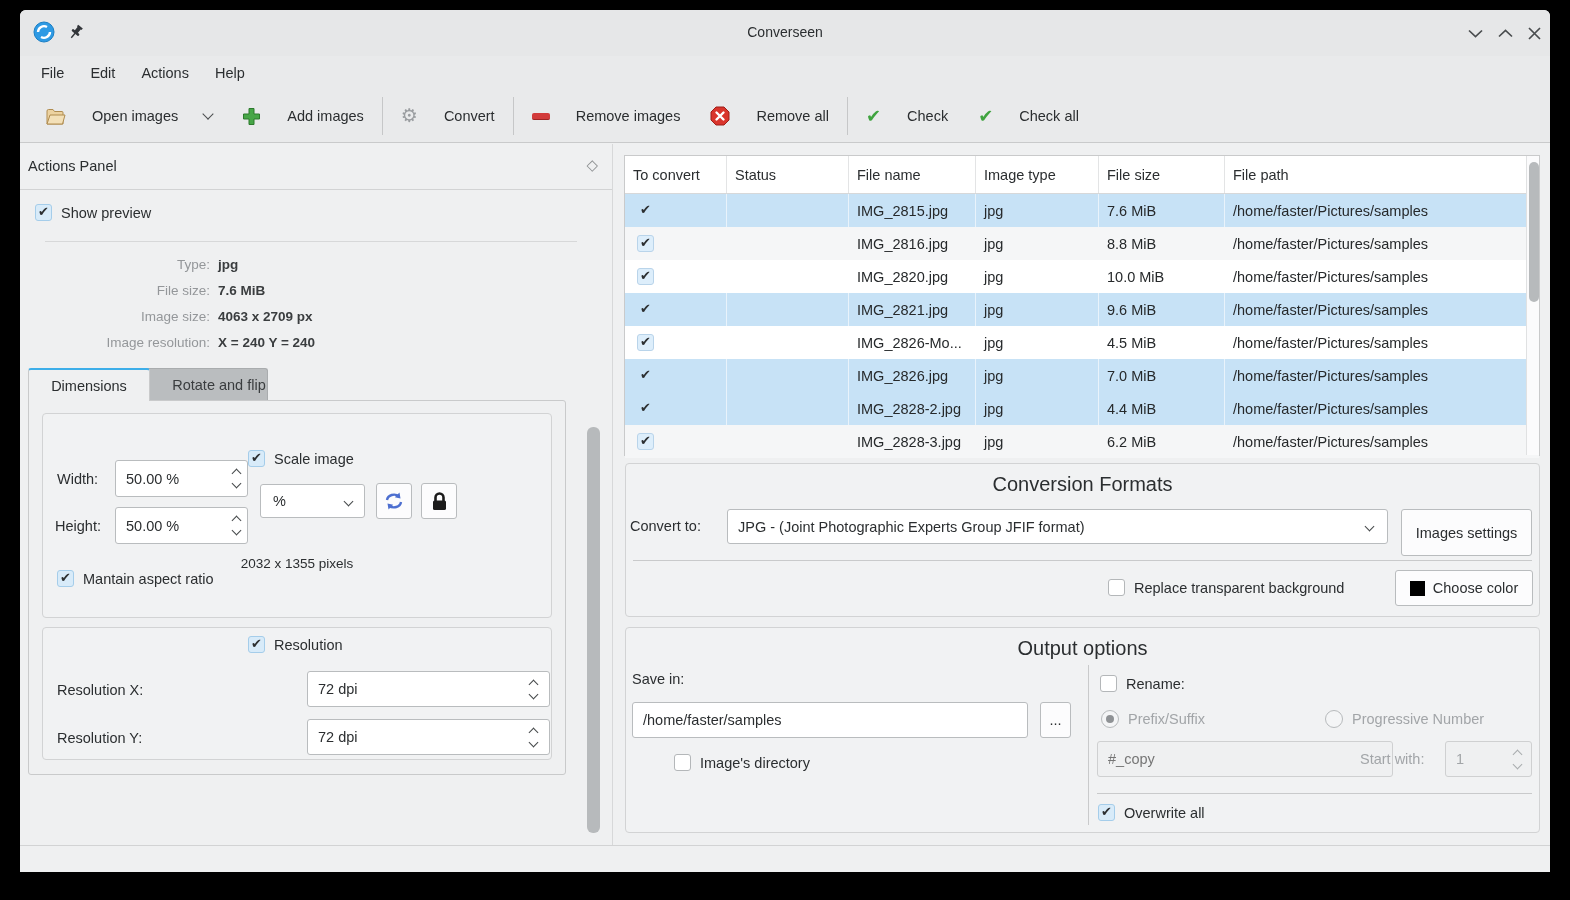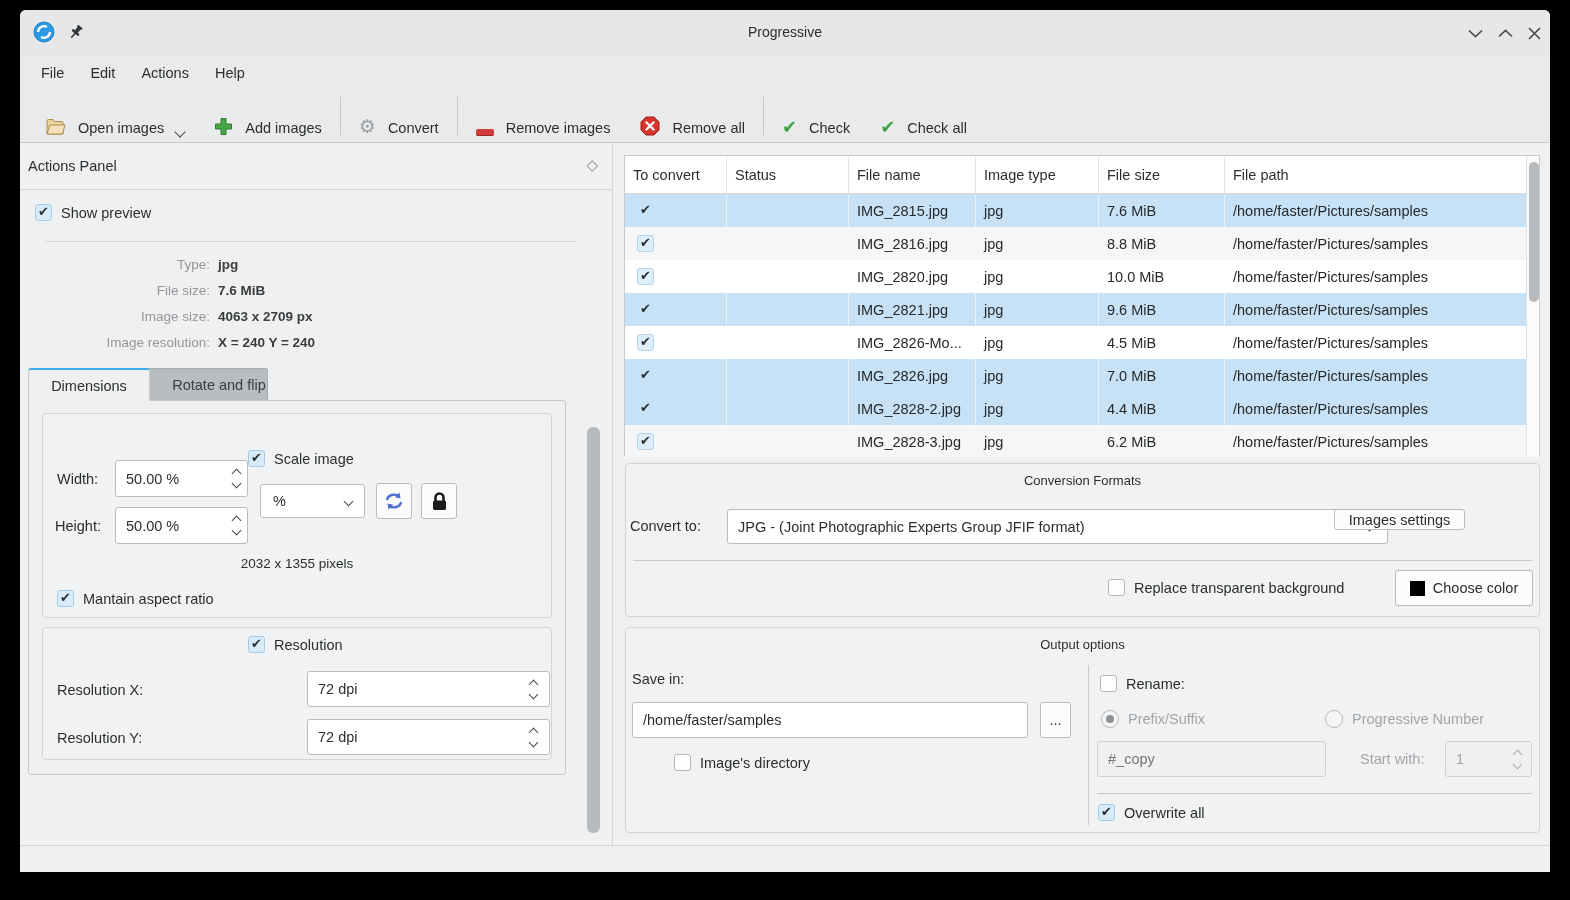--- a/index.html
+++ b/index.html
@@ -13,21 +13,21 @@
   .pin  { position:absolute; left:47px; top:13px; width:18px; height:18px; }
   .wtitle { position:absolute; left:0; top:14px; width:100%; text-align:center;
             font-size:14px; color:#2b2e30; }
   .wctrl { position:absolute; top:14px; width:18px; height:18px; display:flex;
            align-items:center; justify-content:center; cursor:default; }
   .menubar { position:absolute; left:0; top:46px; width:100%; height:34px; background:#e9eaeb;
              display:flex; align-items:center; padding-left:8px; }
   .menu-item { padding:6px 13px; font-size:14.5px; color:#2b2e30; }
   .toolbar { position:absolute; left:0; top:80px; width:100%; height:53px; background:#e9eaeb;
              border-bottom:1px solid #c9cacb; display:flex; align-items:center; padding-left:10px; }
-  .tbtn { display:flex; align-items:flex-end; gap:12px; padding:0 15px; height:40px;
+  .tbtn { display:flex; align-items:center; gap:26px; padding:0 15px; height:40px;
           font-size:14.5px; color:#2b2e30; }
   .tsep { width:1px; height:38px; background:#c6c7c8; margin:0 3px; }
   .chevdn { width:8px; height:8px; border-left:1.7px solid #4a4d4f; border-top:1.7px solid #4a4d4f;
             transform:rotate(225deg); margin-top:-4px; display:inline-block; }
   .minus-ic { width:18px; height:7px; background:#d23b3b; border-radius:2px; border-bottom:1px solid #9e2424; }
   .gear-ic { font-size:19px; color:#9a9da0; line-height:18px; }
   .check-ic { font-size:18px; color:#3fa33f; font-weight:bold; line-height:18px; }
   
   .cb { display:inline-block; width:17px; height:17px; border:1px solid #b4b7b9; border-radius:3px;
         background:#fff; position:relative; flex:none; }
@@ -43,21 +43,21 @@
                  padding:0 0 0 10px; }
   .spincol { position:absolute; right:7px; top:0; bottom:0; display:flex; flex-direction:column;
              justify-content:center; gap:3px; align-items:center; }
   .chu { width:7px; height:7px; border-left:1.6px solid #45484a; border-top:1.6px solid #45484a;
          transform:rotate(45deg); }
   .chd { width:7px; height:7px; border-left:1.6px solid #45484a; border-top:1.6px solid #45484a;
          transform:rotate(225deg); }
   .btn { position:absolute; background:#fcfcfd; border:1px solid #b9bcbe; border-radius:3px;
          display:flex; align-items:center; justify-content:center; font-size:14.5px; color:#2b2e30; }
   .groupbox { position:absolute; border:1px solid #d2d3d4; border-radius:4px; background:#f1f2f3; }
-  .gtitle { position:absolute; top:9px; left:0; width:100%; text-align:center; font-size:13px; color:#2b2e30; }
+  .gtitle { position:absolute; top:9px; left:0; width:100%; text-align:center; font-size:20px; color:#2b2e30; }
   .lbl { position:absolute; font-size:14.5px; color:#2b2e30; white-space:nowrap; }
   .sep-h { position:absolute; height:1px; background:#d7d8d9; }
   .sep-v { position:absolute; width:1px; background:#d7d8d9; }
   .dis { color:#a2a5a8 !important; }
   
   .panel-hdr { position:absolute; left:0; top:133px; width:592px; height:47px;
                border-bottom:1px solid #d2d3d4; }
   .panel-hdr .t { position:absolute; left:8px; top:15px; font-size:14.5px; color:#2b2e30; }
   .diamond { position:absolute; right:14px; top:13px; color:#8c8f91; font-size:15px; }
   .info-label { position:absolute; width:184px; text-align:right; font-size:13.5px; color:#94979a; }
@@ -106,21 +106,21 @@
       <path d="M 17 11 A 6 6 0 0 1 8 16" fill="none" stroke="#fff" stroke-width="2.4"></path>
     </svg>
     <svg class="pin" viewBox="0 0 18 18">
       <g transform="rotate(40 9 9)" fill="#33363a">
         <rect x="6" y="2" width="6" height="2"></rect>
           <rect x="7" y="3" width="4" height="6"></rect>
         <rect x="4.5" y="8.5" width="9" height="2.4" rx="1"></rect>
           <rect x="8.4" y="10.5" width="1.4" height="6"></rect>
       </g>
     </svg>
-    <div class="wtitle">Progressive</div>
+    <div class="wtitle">Converseen</div>
     <div class="wctrl" style="right:66px">
       <svg width="15" height="9" viewBox="0 0 15 9">
           <polyline points="1,1.5 7.5,7.5 14,1.5" fill="none" stroke="#4a4d4f" stroke-width="1.7"></polyline>
         </svg>
     </div>
     <div class="wctrl" style="right:36px">
       <svg width="15" height="9" viewBox="0 0 15 9">
           <polyline points="1,7.5 7.5,1.5 14,7.5" fill="none" stroke="#4a4d4f" stroke-width="1.7"></polyline>
         </svg>
     </div>
@@ -245,21 +245,21 @@
       <polygon points="4.5,17.5 3.5,11.5 9.2,12.8" fill="#4d6fd0"></polygon>
     </svg>
   </div>
   <div class="btn" style="left:401px; top:473px; width:36px; height:36px;">
     <svg width="17" height="19" viewBox="0 0 17 19">
       <path d="M4.5 9 L4.5 5.5 A 4 4 0 0 1 12.5 5.5 L12.5 9" fill="none" stroke="#1b1b1b" stroke-width="2.6"></path>
       <rect x="2" y="8.5" width="13" height="9.5" rx="1.6" fill="#1b1b1b"></rect>
     </svg>
   </div>
   <div class="lbl" style="left:0; top:546px; width:554px; text-align:center; font-size:13.5px;">2032 x 1355 pixels</div>
-  <div class="cbrow" style="left:37px; top:580px;align-items:center;">
+  <div class="cbrow" style="left:37px; top:560px;align-items:center;">
     <span class="cb checked"></span>
     <span>Mantain aspect ratio</span>
   </div>
 
   <div class="groupbox" style="left:22px; top:617px; width:510px; height:133px;"></div>
   <div class="cbrow" style="left:228px; top:626px;">
     <span class="cb checked"></span>
     <span>Resolution</span>
   </div>
   <div class="lbl" style="left:37px; top:672px;">Resolution X:</div>
@@ -379,21 +379,21 @@
   <div class="groupbox" style="left:605px; top:453px; width:915px; height:154px; background:#f1f2f3;">
     <div class="gtitle">Conversion Formats</div>
   </div>
   <div class="lbl" style="left:610px; top:508px;">Convert to:</div>
   <div class="field" style="left:707px; top:499px; width:661px; height:35px; padding-left:10px;">
     <span>JPG - (Joint Photographic Experts Group JFIF format)</span>
     <span class="spincol" style="right:14px;">
         <span class="chd"></span>
       </span>
   </div>
-  <div class="btn" style="left:1314px; top:499px; width:131px; height:21px;">
+  <div class="btn" style="left:1381px; top:499px; width:131px; height:47px;">
     <span>Images settings</span>
   </div>
   <div class="sep-h" style="left:613px; top:550px; width:899px; background:#c9cacb;"></div>
   <div class="cbrow" style="left:1088px; top:569px;">
     <span class="cb"></span>
     <span>Replace transparent background</span>
   </div>
   <div class="btn" style="left:1375px; top:560px; width:138px; height:36px; gap:8px;">
     <span style="width:15px;height:15px;background:#000;display:inline-block;"></span>
     <span>Choose color</span>
@@ -420,21 +420,21 @@
     <span>Rename:</span>
   </div>
   <div class="cbrow dis" style="left:1081px; top:700px;">
     <span class="radio sel"></span>
     <span class="dis">Prefix/Suffix</span>
   </div>
   <div class="cbrow dis" style="left:1305px; top:700px;">
     <span class="radio"></span>
     <span class="dis">Progressive Number</span>
   </div>
-  <div class="field" style="left:1077px; top:731px; width:229px; height:36px; background:#eff0f1; border-color:#cfd0d1;">
+  <div class="field" style="left:1077px; top:731px; width:296px; height:36px; background:#eff0f1; border-color:#cfd0d1;">
     <input class="dis" style="color: rgb(162, 165, 168);" placeholder="#_copy">
   </div>
   <div class="lbl dis" style="left:1340px; top:741px;">Start with:</div>
   <div class="field" style="left:1425px; top:731px; width:87px; height:36px; background:#eff0f1; border-color:#cfd0d1;">
     <input class="dis" style="color: rgb(162, 165, 168);" value="1">
     <span class="spincol" style="right:10px;">
       <span class="chu" style="border-color:#a9acae;"></span>
       <span class="chd" style="border-color:#a9acae;"></span>
     </span>
   </div>

